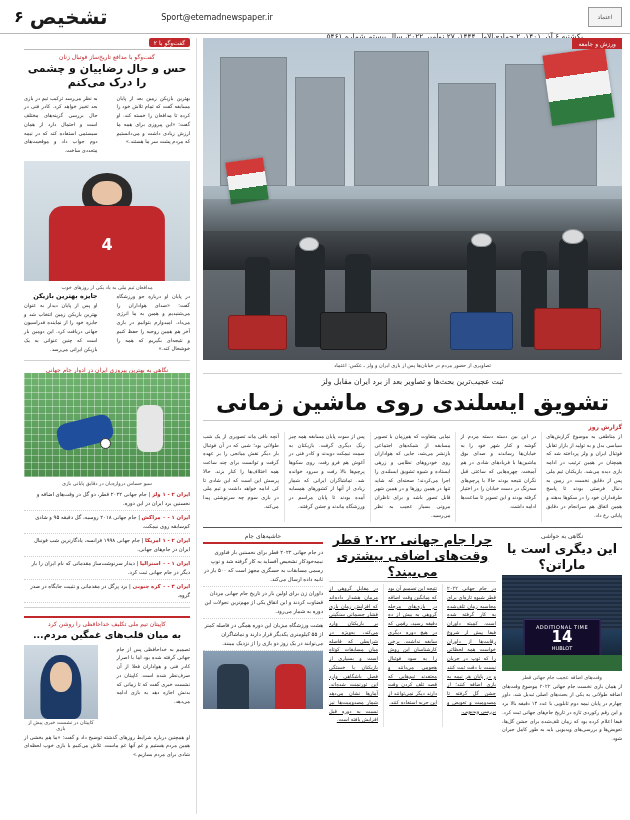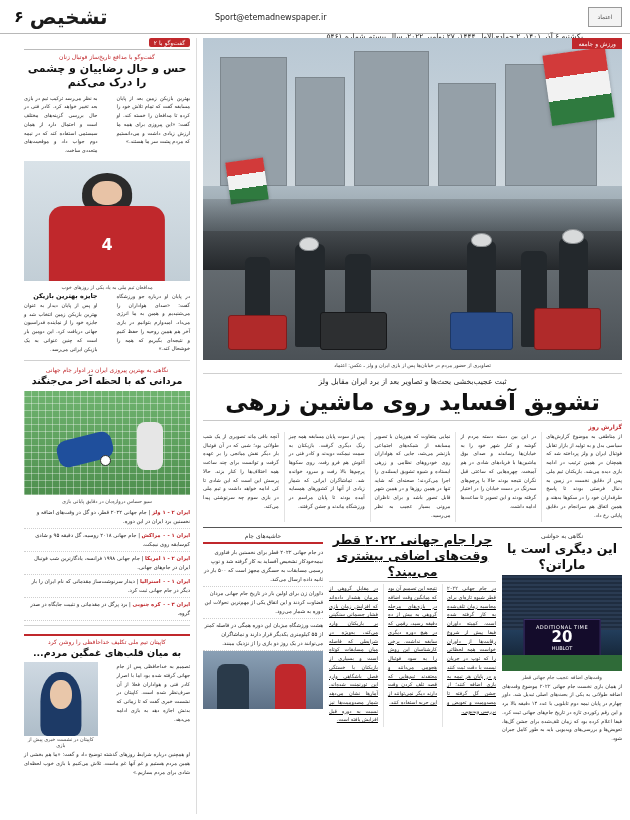--- a/index.html
+++ b/index.html
@@ -33,21 +33,21 @@
   .mast-pagenum {
     font-size: 16px; font-weight: bold; color: #111;
     margin-left: 6px;
   }
   .mast-section {
     font-size: 20px; font-weight: bold; color: #1b1b1b;
     letter-spacing: 0px;
   }
   .mast-center {
     flex: 1;
-    text-align: right;
+    text-align: center;
     font-size: 8.5px;
     color: #222;
     direction: rtl;
   }
   .mast-email {
     font-size: 8px; color: #222; direction: ltr;
   }
   .mast-right {
     display: flex; align-items: center; gap: 5px;
   }
@@ -241,21 +241,21 @@
   }
   .side-head.sm { font-size: 9.5px; }
   .tag-red {
     display:inline-block; background:#c0282c; color:#fff;
     font-size:6px; padding:1px 5px; border-radius:2px;
   }
   .side-top-bar {
     display:flex; justify-content:space-between; align-items:center;
     border-bottom:1px solid #bbb; padding-bottom:2px; margin-bottom:3px;
   }
-  .side-2col { display:flex; gap:19px; }
+  .side-2col { display:flex; gap:19px;justify-content:flex-end; }
   .side-2col .c { flex:1; }
 
   .player-photo {
     width:100%; height:120px; position:relative; overflow:hidden;
     background: linear-gradient(#d9e2e8, #c2ced6);
     margin: 3px 0;
   }
   .player-photo .shirt {
     position:absolute; left:50%; bottom:0; transform:translateX(-50%);
     width:70%; height:62%; background:#c0282c; border-radius:14px 14px 0 0;
@@ -382,22 +382,22 @@
           <div class="bike" style="right:5%;width:16%;height:13%"></div>
           <div class="bike blue" style="right:26%;width:15%;height:12%"></div>
           <div class="bike dark" style="left:28%;width:16%;height:12%"></div>
           <div class="bike" style="left:6%;width:14%;height:11%"></div>
           <div class="photo-tag">ورزش و جامعه</div>
         </div>
         <div class="photo-caption">تصاویری از حضور مردم در خیابان‌ها پس از بازی ایران و ولز ـ عکس: اعتماد</div>
       </div>
 
       <div>
-        <div class="kicker">ثبت عجیب‌بخشی بحث‌ها و تصاویر بعد از برد ایران مقابل ولز</div>
-        <div class="headline">تشویق آفساید روی ماشین زرهی</div>
+        <div class="kicker">ثبت عجیب‌ترین بحث‌ها و تصاویر بعد از برد ایران مقابل ولز</div>
+        <div class="headline">تشویق ایسلندی روی ماشین زمانی</div>
         <div class="rule-thin"></div>
         <div class="lead-label">گزارش روز</div>
         <div class="five-cols">
           <div class="c col-text">
               <p>از مناطقی به موضوع گزارش‌های سیاسی بدل و به تولید از بازار تقابل فوتبال ایران و ولز پرداخته شد که همچنان در همین ترتیب در ادامه بازی دیده می‌شد. بازیکنان تیم ملی پس از دقایق نخست در زمین به دنبال فرصتی بودند تا پاسخ طرفداران خود را در سکوها بدهند و همین اتفاق هم سرانجام در دقایق پایانی رخ داد.</p>
             </div>
           <div class="c col-text">
               <p>در این بین دسته دسته مردم از گوشه و کنار شهر خود را به خیابان‌ها رساندند و صدای بوق ماشین‌ها با فریادهای شادی در هم آمیخت. چهره‌هایی که ساعتی قبل نگران نتیجه بودند حالا با پرچم‌های سه‌رنگ در دست خیابان را در اختیار گرفته بودند و این تصویر تا ساعت‌ها ادامه داشت.</p>
             </div>
           <div class="c col-text">
@@ -414,21 +414,21 @@
 
       <div class="lower-main">
 
         <div class="lower-right">
           <div class="sub-kicker">نگاهی به حواشی</div>
           <div class="sub-head">این دیگری است یا ماراتن؟</div>
           <div class="stadium-photo">
             <div class="stands"></div>
             <div class="board">
               <div class="t1">ADDITIONAL TIME</div>
-              <div class="num">20</div>
+              <div class="num">14</div>
               <div class="t2">HUBLOT</div>
             </div>
             <div class="pitch"></div>
           </div>
           <div class="cap-small">وقت‌های اضافه عجیب جام جهانی قطر</div>
           <div class="col-text">
               <p>از همان بازی نخست جام جهانی ۲۰۲۲ موضوع وقت‌های اضافه طولانی به یکی از بحث‌های اصلی تبدیل شد. داور چهارم در پایان نیمه دوم تابلویی با عدد ۱۴ دقیقه بالا برد و این رقم رکوردی تازه در تاریخ جام‌های جهانی ثبت کرد. فیفا اعلام کرده بود که زمان تلف‌شده برای جشن گل‌ها، تعویض‌ها و بررسی‌های ویدیویی باید به طور کامل جبران شود.</p>
             </div>
         </div>
 
@@ -498,21 +498,20 @@
             <div class="mini-head">جایزه بهترین بازیکن</div>
             <div class="col-text">
                 <p>او پس از پایان دیدار به عنوان بهترین بازیکن زمین انتخاب شد و جایزه خود را از نماینده فدراسیون جهانی دریافت کرد. این دومین بار است که چنین عنوانی به یک بازیکن ایرانی می‌رسد.</p>
               </div>
           </div>
         </div>
       </div>
 
       <div class="side-block">
         <div class="side-kicker">نگاهی به بهترین پیروزی ایران در ادوار جام جهانی</div>
-        <div class="side-head sm">مردانی که با لحظه آخر می‌جنگند</div>
         <div class="gk-photo">
           <div class="net"></div>
           <div class="gk"></div>
           <div class="striker"></div>
           <div class="ball"></div>
         </div>
         <div class="cap-small">سیو حساس دروازه‌بان در دقایق پایانی بازی</div>
         <ul class="bullet-list">
           <li><b>ایران ۲ - ۱ ولز</b> | جام جهانی ۲۰۲۲ قطر، دو گل در وقت‌های اضافه و نخستین برد ایران در این دوره.</li>
           <li><b>ایران ۱ - ۰ مراکش</b> | جام جهانی ۲۰۱۸ روسیه، گل دقیقه ۹۵ و شادی کم‌سابقه روی نیمکت.</li>

